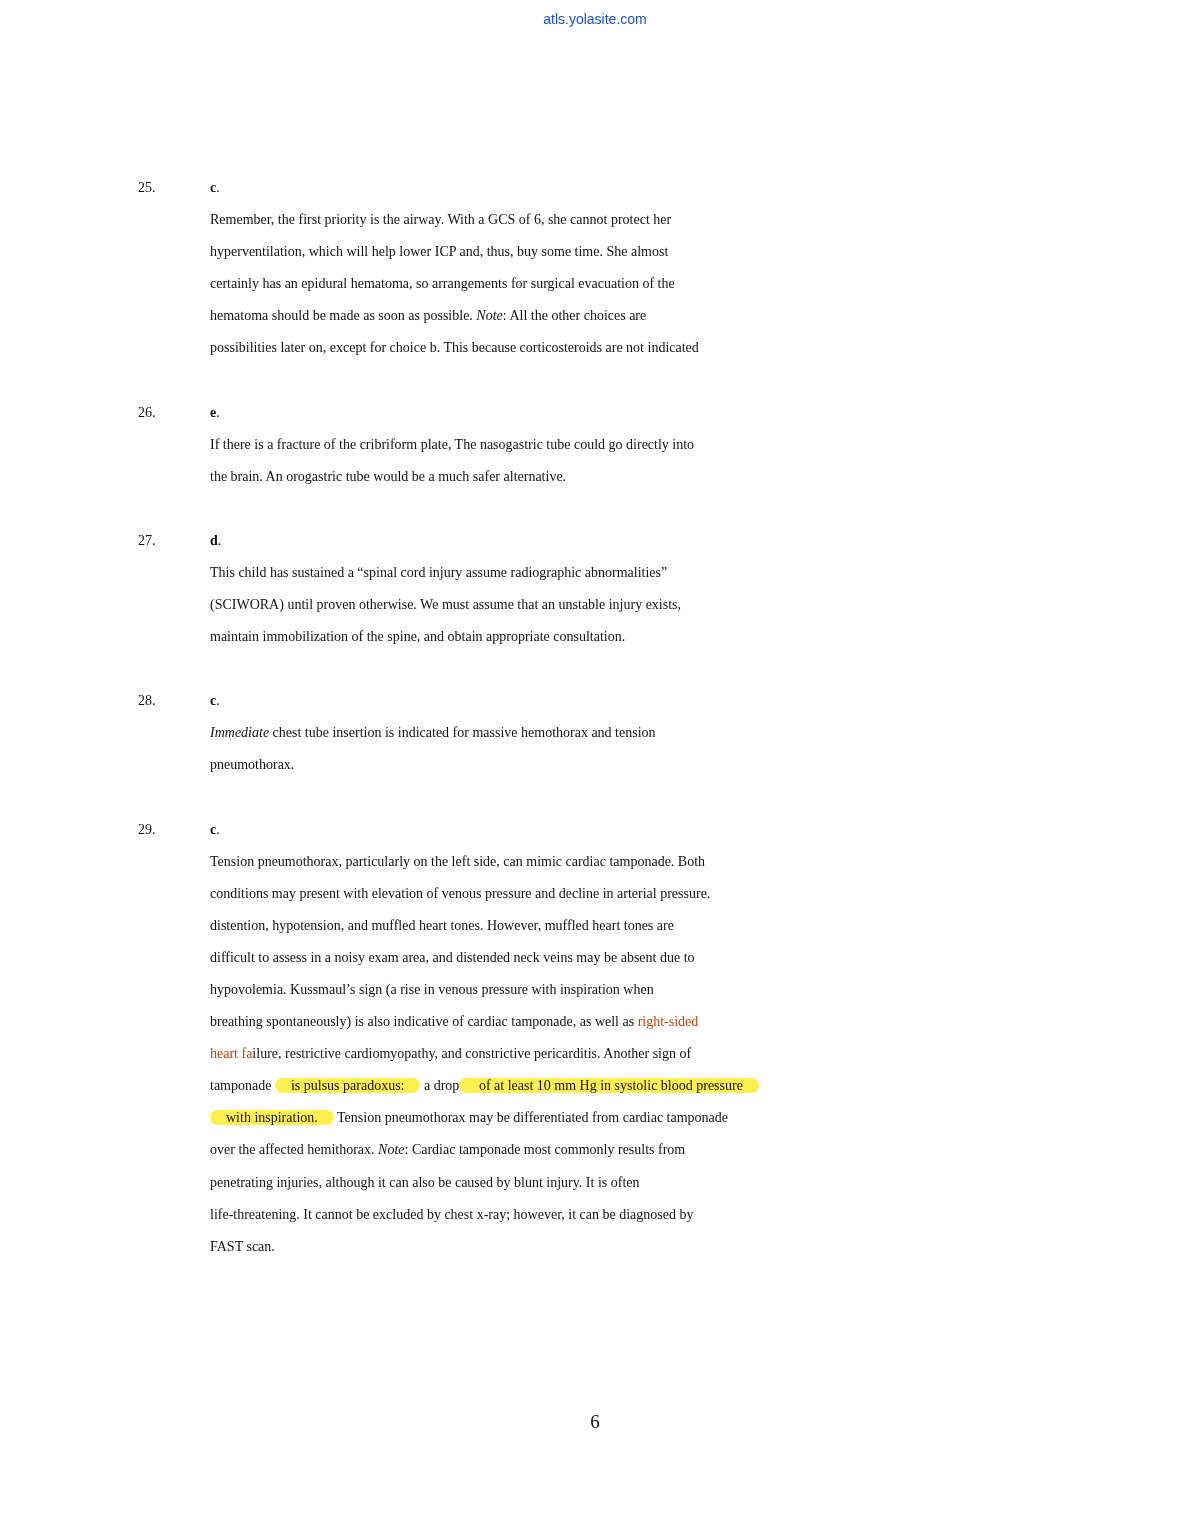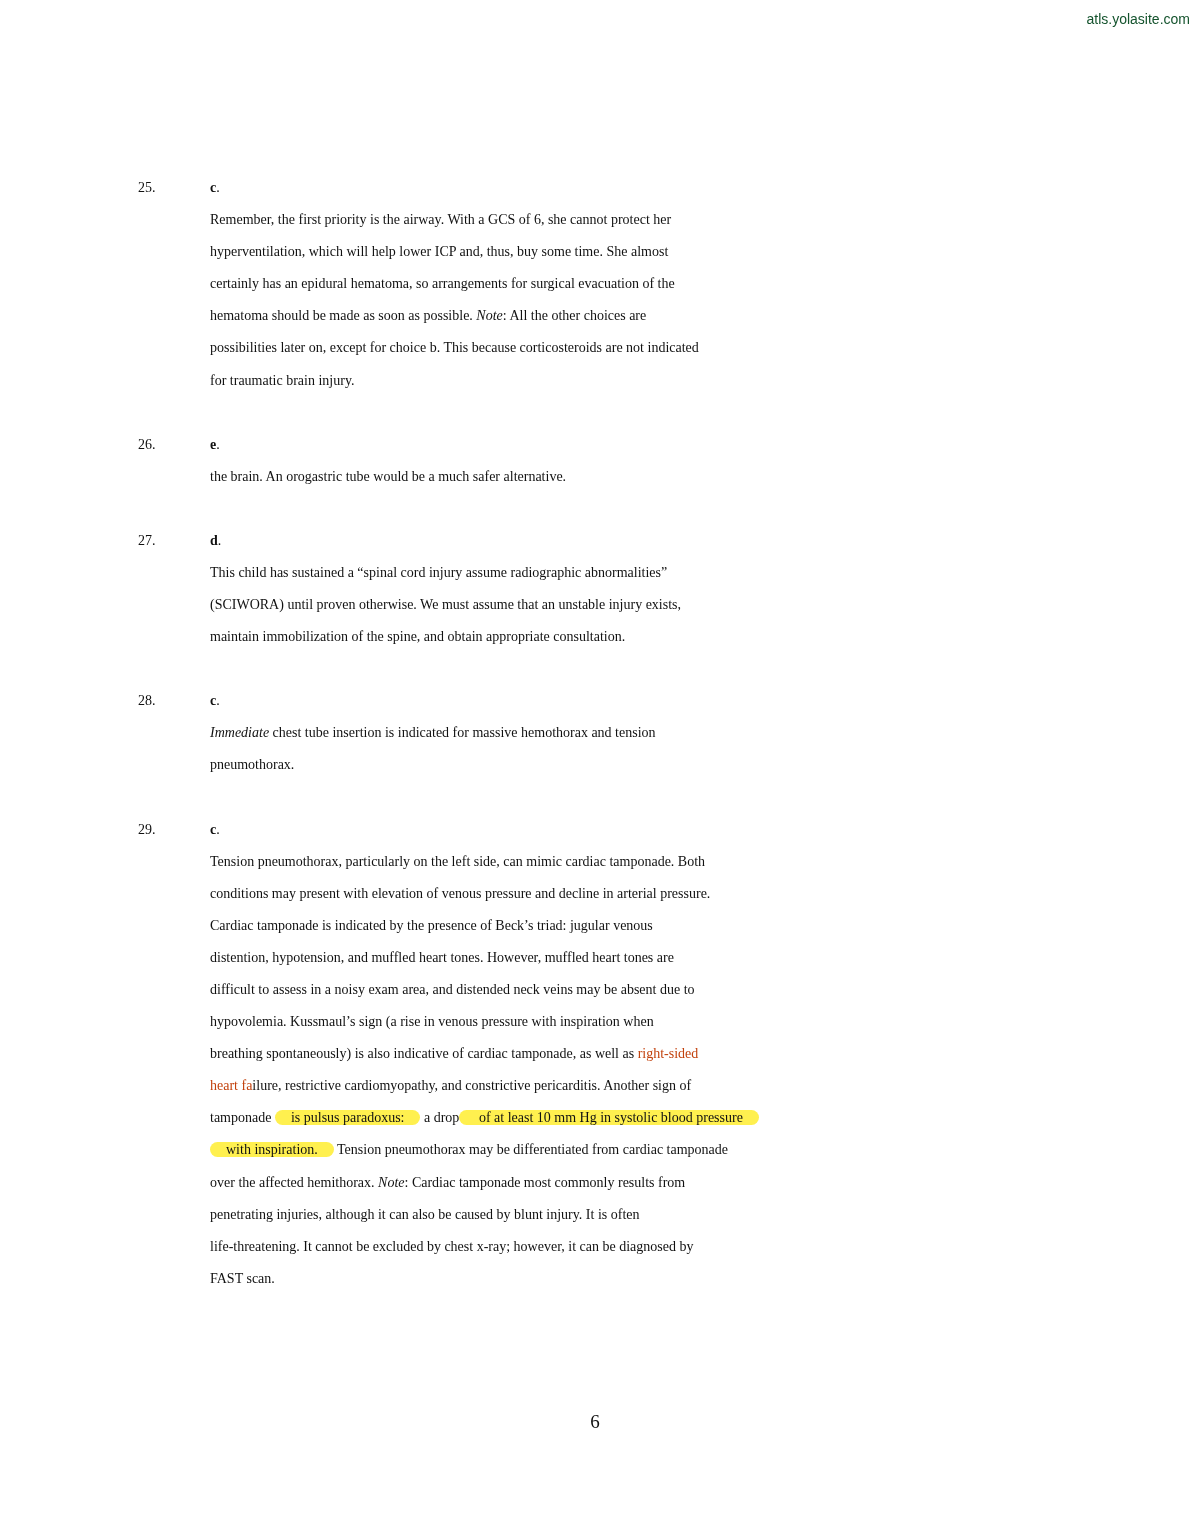--- a/index.html
+++ b/index.html
@@ -1,19 +1,19 @@
 <!DOCTYPE html>
 <html><head>
 <meta charset="utf-8">
 <style>
   html, body { margin: 0; padding: 0; background: #ffffff; }
   body { width: 1190px; height: 1540px; position: relative; overflow: hidden; color: #1a1a1a; }
   .site-header {
-    position: absolute; top: 11px; left: 0; width: 1190px; text-align: right;
-    font-family: "Liberation Sans", sans-serif; font-size: 14px; color: #14532d;
+    position: absolute; top: 11px; left: 0; width: 1190px; text-align: center;
+    font-family: "Liberation Sans", sans-serif; font-size: 14px; color: #1d4ed8;
   }
   .content {
     position: absolute; top: 172px; left: 138px; width: 920px;
     font-family: "Liberation Serif", serif; font-size: 14px; line-height: 32.1px; color: #111;
   }
   .item { position: relative; margin-bottom: 32px; }
   .num { position: absolute; left: 0; top: 0; width: 60px; }
   .body { margin-left: 72px; }
   .ans { font-weight: bold; }
   .line { display: block; white-space: nowrap; }
@@ -34,28 +34,28 @@
 
   <div class="item">
     <span class="num">25.</span>
     <div class="body">
       <span class="line"><span class="ans">c</span>.</span>
       <span class="line">Remember, the first priority is the airway.  With a GCS of 6, she cannot protect her</span>
       <span class="line">hyperventilation, which will help lower ICP and, thus, buy some time.  She almost</span>
       <span class="line">certainly has an epidural hematoma, so arrangements for surgical evacuation of the</span>
       <span class="line"><span>hematoma should be made as soon as possible.  </span><i>Note</i><span>:  All the other choices are</span></span>
       <span class="line">possibilities later on, except for choice b.  This because corticosteroids are not indicated</span>
-      <span class="line">for traumatic brain injury.</span>
     </div>
   </div>
 
   <div class="item">
     <span class="num">26.</span>
     <div class="body">
       <span class="line"><span class="ans">e</span>.</span>
+      <span class="line">If there is a fracture of the cribriform plate, The nasogastric tube could go directly into</span>
       <span class="line">the brain. An orogastric tube would be a much safer alternative.</span>
     </div>
   </div>
 
   <div class="item">
     <span class="num">27.</span>
     <div class="body">
       <span class="line"><span class="ans">d</span>.</span>
       <span class="line">This child has sustained a “spinal cord injury assume radiographic abnormalities”</span>
       <span class="line">(SCIWORA) until proven otherwise.  We must assume that an unstable injury exists,</span>
@@ -71,21 +71,20 @@
       <span class="line">pneumothorax.</span>
     </div>
   </div>
 
   <div class="item">
     <span class="num">29.</span>
     <div class="body">
       <span class="line"><span class="ans">c</span>.</span>
       <span class="line">Tension pneumothorax, particularly on the left side, can mimic cardiac tamponade.  Both</span>
       <span class="line">conditions may present with elevation of venous pressure and decline in arterial pressure.</span>
-      <span class="line">Cardiac tamponade is indicated by the presence of Beck’s triad: jugular venous</span>
       <span class="line">distention, hypotension, and muffled heart tones.  However, muffled heart tones are</span>
       <span class="line">difficult to assess in a noisy exam area, and distended neck veins may be absent due to</span>
       <span class="line">hypovolemia.  Kussmaul’s sign (a rise in venous pressure with inspiration when</span>
       <span class="line"><span>breathing spontaneously) is also indicative of cardiac tamponade, as well as </span><span class="gray">right-sided</span></span>
       <span class="line"><span class="gray">heart fa</span><span>ilure, restrictive cardiomyopathy, and constrictive pericarditis.  Another sign of</span></span>
       <span class="line"><span>tamponade </span><span class="hl">is pulsus paradoxus:</span><span> a drop</span><span class="hl"> of at least 10 mm Hg in systolic blood pressure </span></span>
       <span class="line"><span class="hl">with inspiration.</span><span>  Tension pneumothorax may be differentiated from cardiac tamponade</span></span>
       <span class="line"><span>over the affected hemithorax.  </span><i>Note</i><span>:  Cardiac tamponade most commonly results from</span></span>
       <span class="line">penetrating injuries, although it can also be caused by blunt injury.  It is often</span>
       <span class="line">life-threatening.  It cannot be excluded by chest x-ray;  however, it can be diagnosed by</span>

